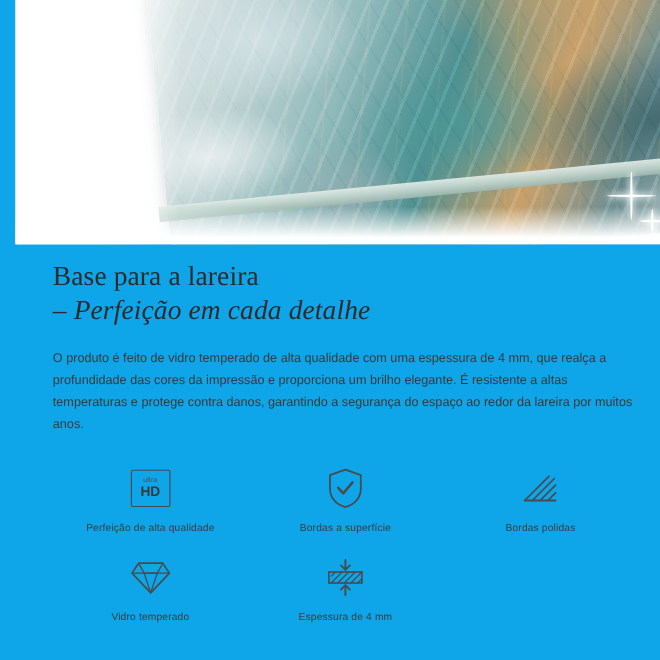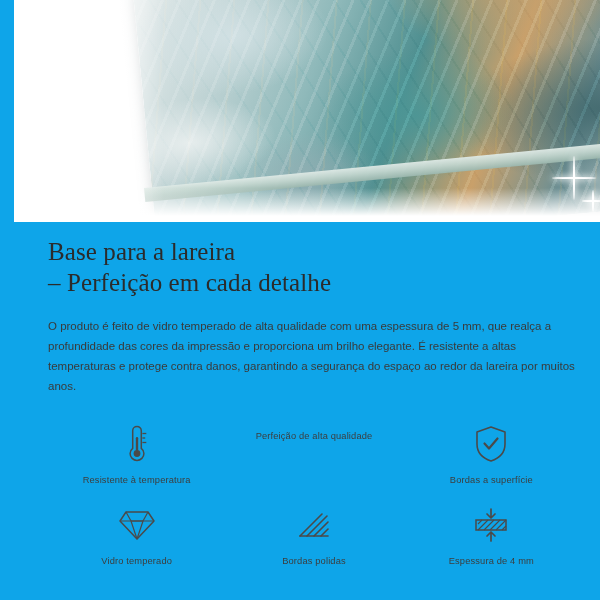--- a/index.html
+++ b/index.html
@@ -121,20 +121,21 @@
     font-family: "Liberation Serif", serif;
     font-size: 25px;
     line-height: 31px;
     color: #2b2b2b;
     margin: 14px 0 0 0;
     font-weight: 400;
     letter-spacing: 0.1px;
   }
   .headline .l2 {
     display: block;
+    font-style: italic;
   }
   .body-copy {
     margin: 18px 0 0 0;
     font-size: 11.5px;
     line-height: 20px;
     color: #3a3a3a;
     max-width: 540px;
   }
 
   
@@ -202,80 +203,73 @@
     <div class="sparkle small"></div>
   </div>
 
   <div class="content">
 
     <h1 class="headline">
       <span>Base para a lareira</span>
       <span class="l2">– Perfeição em cada detalhe</span>
     </h1>
 
-    <p class="body-copy">O produto é feito de vidro temperado de alta qualidade com uma espessura de 5 mm, que realça a profundidade das cores da impressão e proporciona um brilho elegante. É resistente a altas temperaturas e protege contra danos, garantindo a segurança do espaço ao redor da lareira por muitos anos.</p>
+    <p class="body-copy">O produto é feito de vidro temperado de alta qualidade com uma espessura de 4 mm, que realça a profundidade das cores da impressão e proporciona um brilho elegante. É resistente a altas temperaturas e protege contra danos, garantindo a segurança do espaço ao redor da lareira por muitos anos.</p>
 
     <div class="features">
 
-      <div class="feature">
-        <div class="ficon">
-          <svg width="24" height="42" viewBox="0 0 24 42">
-            <path d="M12 3.5c-2.5 0-4.3 1.9-4.3 4.2v17.6c-1.6 1.2-2.6 3.1-2.6 5.2 0 3.8 3.1 6.9 6.9 6.9s6.9-3.1 6.9-6.9c0-2.1-1-4-2.6-5.2V7.7C16.3 5.4 14.5 3.5 12 3.5z" fill="none" stroke="#4a4a4a" stroke-width="1.5"></path>
-            <circle cx="12" cy="30.5" r="3.4" fill="#4a4a4a"></circle>
-            <rect x="10.8" y="14" width="2.4" height="14" rx="1.2" fill="#4a4a4a"></rect>
-            <line x1="17.4" y1="10.5" x2="21.3" y2="10.5" stroke="#4a4a4a" stroke-width="1.3"></line>
-            <line x1="17.4" y1="15" x2="20.2" y2="15" stroke="#4a4a4a" stroke-width="1.3"></line>
-            <line x1="17.4" y1="19.5" x2="21.3" y2="19.5" stroke="#4a4a4a" stroke-width="1.3"></line>
-          </svg>
-        </div>
-        <div class="flabel">Resistente à temperatura</div>
-      </div>
-
-      <div class="feature">
+
+      <div class="feature">
+        <div class="ficon">
+          <div class="hd-badge">
+            <span class="u">ultra</span>
+            <span class="hd">HD</span>
+          </div>
+        </div>
         <div class="flabel">Perfeição de alta qualidade</div>
       </div>
 
       <div class="feature">
         <div class="ficon">
           <svg width="36" height="40" viewBox="0 0 36 40">
             <path d="M18 3 L32 8 V20 C32 29 25.5 34.5 18 37 C10.5 34.5 4 29 4 20 V8 Z" fill="none" stroke="#4a4a4a" stroke-width="1.6" stroke-linejoin="round"></path>
             <path d="M11.5 19.5 L16 24.5 L24.5 14.5" fill="none" stroke="#4a4a4a" stroke-width="2.2" stroke-linecap="round" stroke-linejoin="round"></path>
           </svg>
         </div>
         <div class="flabel">Bordas a superfície</div>
+      </div>
+
+      <div class="feature">
+        <div class="ficon">
+          <svg width="40" height="32" viewBox="0 0 40 32">
+            <path d="M6 27 L28 5" stroke="#4a4a4a" stroke-width="1.6" stroke-linecap="round"></path>
+            <path d="M13 27 L33 7" stroke="#4a4a4a" stroke-width="1.6" stroke-linecap="round"></path>
+            <path d="M20 27 L34 13" stroke="#4a4a4a" stroke-width="1.6" stroke-linecap="round"></path>
+            <path d="M27 27 L34 20" stroke="#4a4a4a" stroke-width="1.6" stroke-linecap="round"></path>
+            <path d="M6 27 H34" stroke="#4a4a4a" stroke-width="1.6" stroke-linecap="round"></path>
+          </svg>
+        </div>
+        <div class="flabel">Bordas polidas</div>
       </div>
 
       <div class="feature">
         <div class="ficon">
           <svg width="38" height="34" viewBox="0 0 38 34">
             <path d="M8 4 H30 L36 13 L19 31 L2 13 Z" fill="none" stroke="#4a4a4a" stroke-width="1.5" stroke-linejoin="round"></path>
             <path d="M2 13 H36" stroke="#4a4a4a" stroke-width="1.2"></path>
             <path d="M8 4 L13 13 L19 31" fill="none" stroke="#4a4a4a" stroke-width="1.2"></path>
             <path d="M30 4 L25 13 L19 31" fill="none" stroke="#4a4a4a" stroke-width="1.2"></path>
             <path d="M13 13 H25" stroke="#4a4a4a" stroke-width="1.2"></path>
           </svg>
         </div>
         <div class="flabel">Vidro temperado</div>
       </div>
 
       <div class="feature">
         <div class="ficon">
-          <svg width="40" height="32" viewBox="0 0 40 32">
-            <path d="M6 27 L28 5" stroke="#4a4a4a" stroke-width="1.6" stroke-linecap="round"></path>
-            <path d="M13 27 L33 7" stroke="#4a4a4a" stroke-width="1.6" stroke-linecap="round"></path>
-            <path d="M20 27 L34 13" stroke="#4a4a4a" stroke-width="1.6" stroke-linecap="round"></path>
-            <path d="M27 27 L34 20" stroke="#4a4a4a" stroke-width="1.6" stroke-linecap="round"></path>
-            <path d="M6 27 H34" stroke="#4a4a4a" stroke-width="1.6" stroke-linecap="round"></path>
-          </svg>
-        </div>
-        <div class="flabel">Bordas polidas</div>
-      </div>
-
-      <div class="feature">
-        <div class="ficon">
           <svg width="42" height="38" viewBox="0 0 42 38">
             <path d="M21 3 V11 M17 8 L21 12 L25 8" fill="none" stroke="#4a4a4a" stroke-width="1.7" stroke-linecap="round" stroke-linejoin="round"></path>
             <rect x="6" y="14" width="30" height="10" fill="none" stroke="#4a4a4a" stroke-width="1.5"></rect>
             <path d="M8 24 L18 14 M14 24 L24 14 M20 24 L30 14 M26 24 L36 14 M32 24 L36 20 M8 18 L12 14" stroke="#4a4a4a" stroke-width="1.1"></path>
             <path d="M21 35 V27 M17 30 L21 26 L25 30" fill="none" stroke="#4a4a4a" stroke-width="1.7" stroke-linecap="round" stroke-linejoin="round"></path>
           </svg>
         </div>
         <div class="flabel">Espessura de 4 mm</div>
       </div>
 

